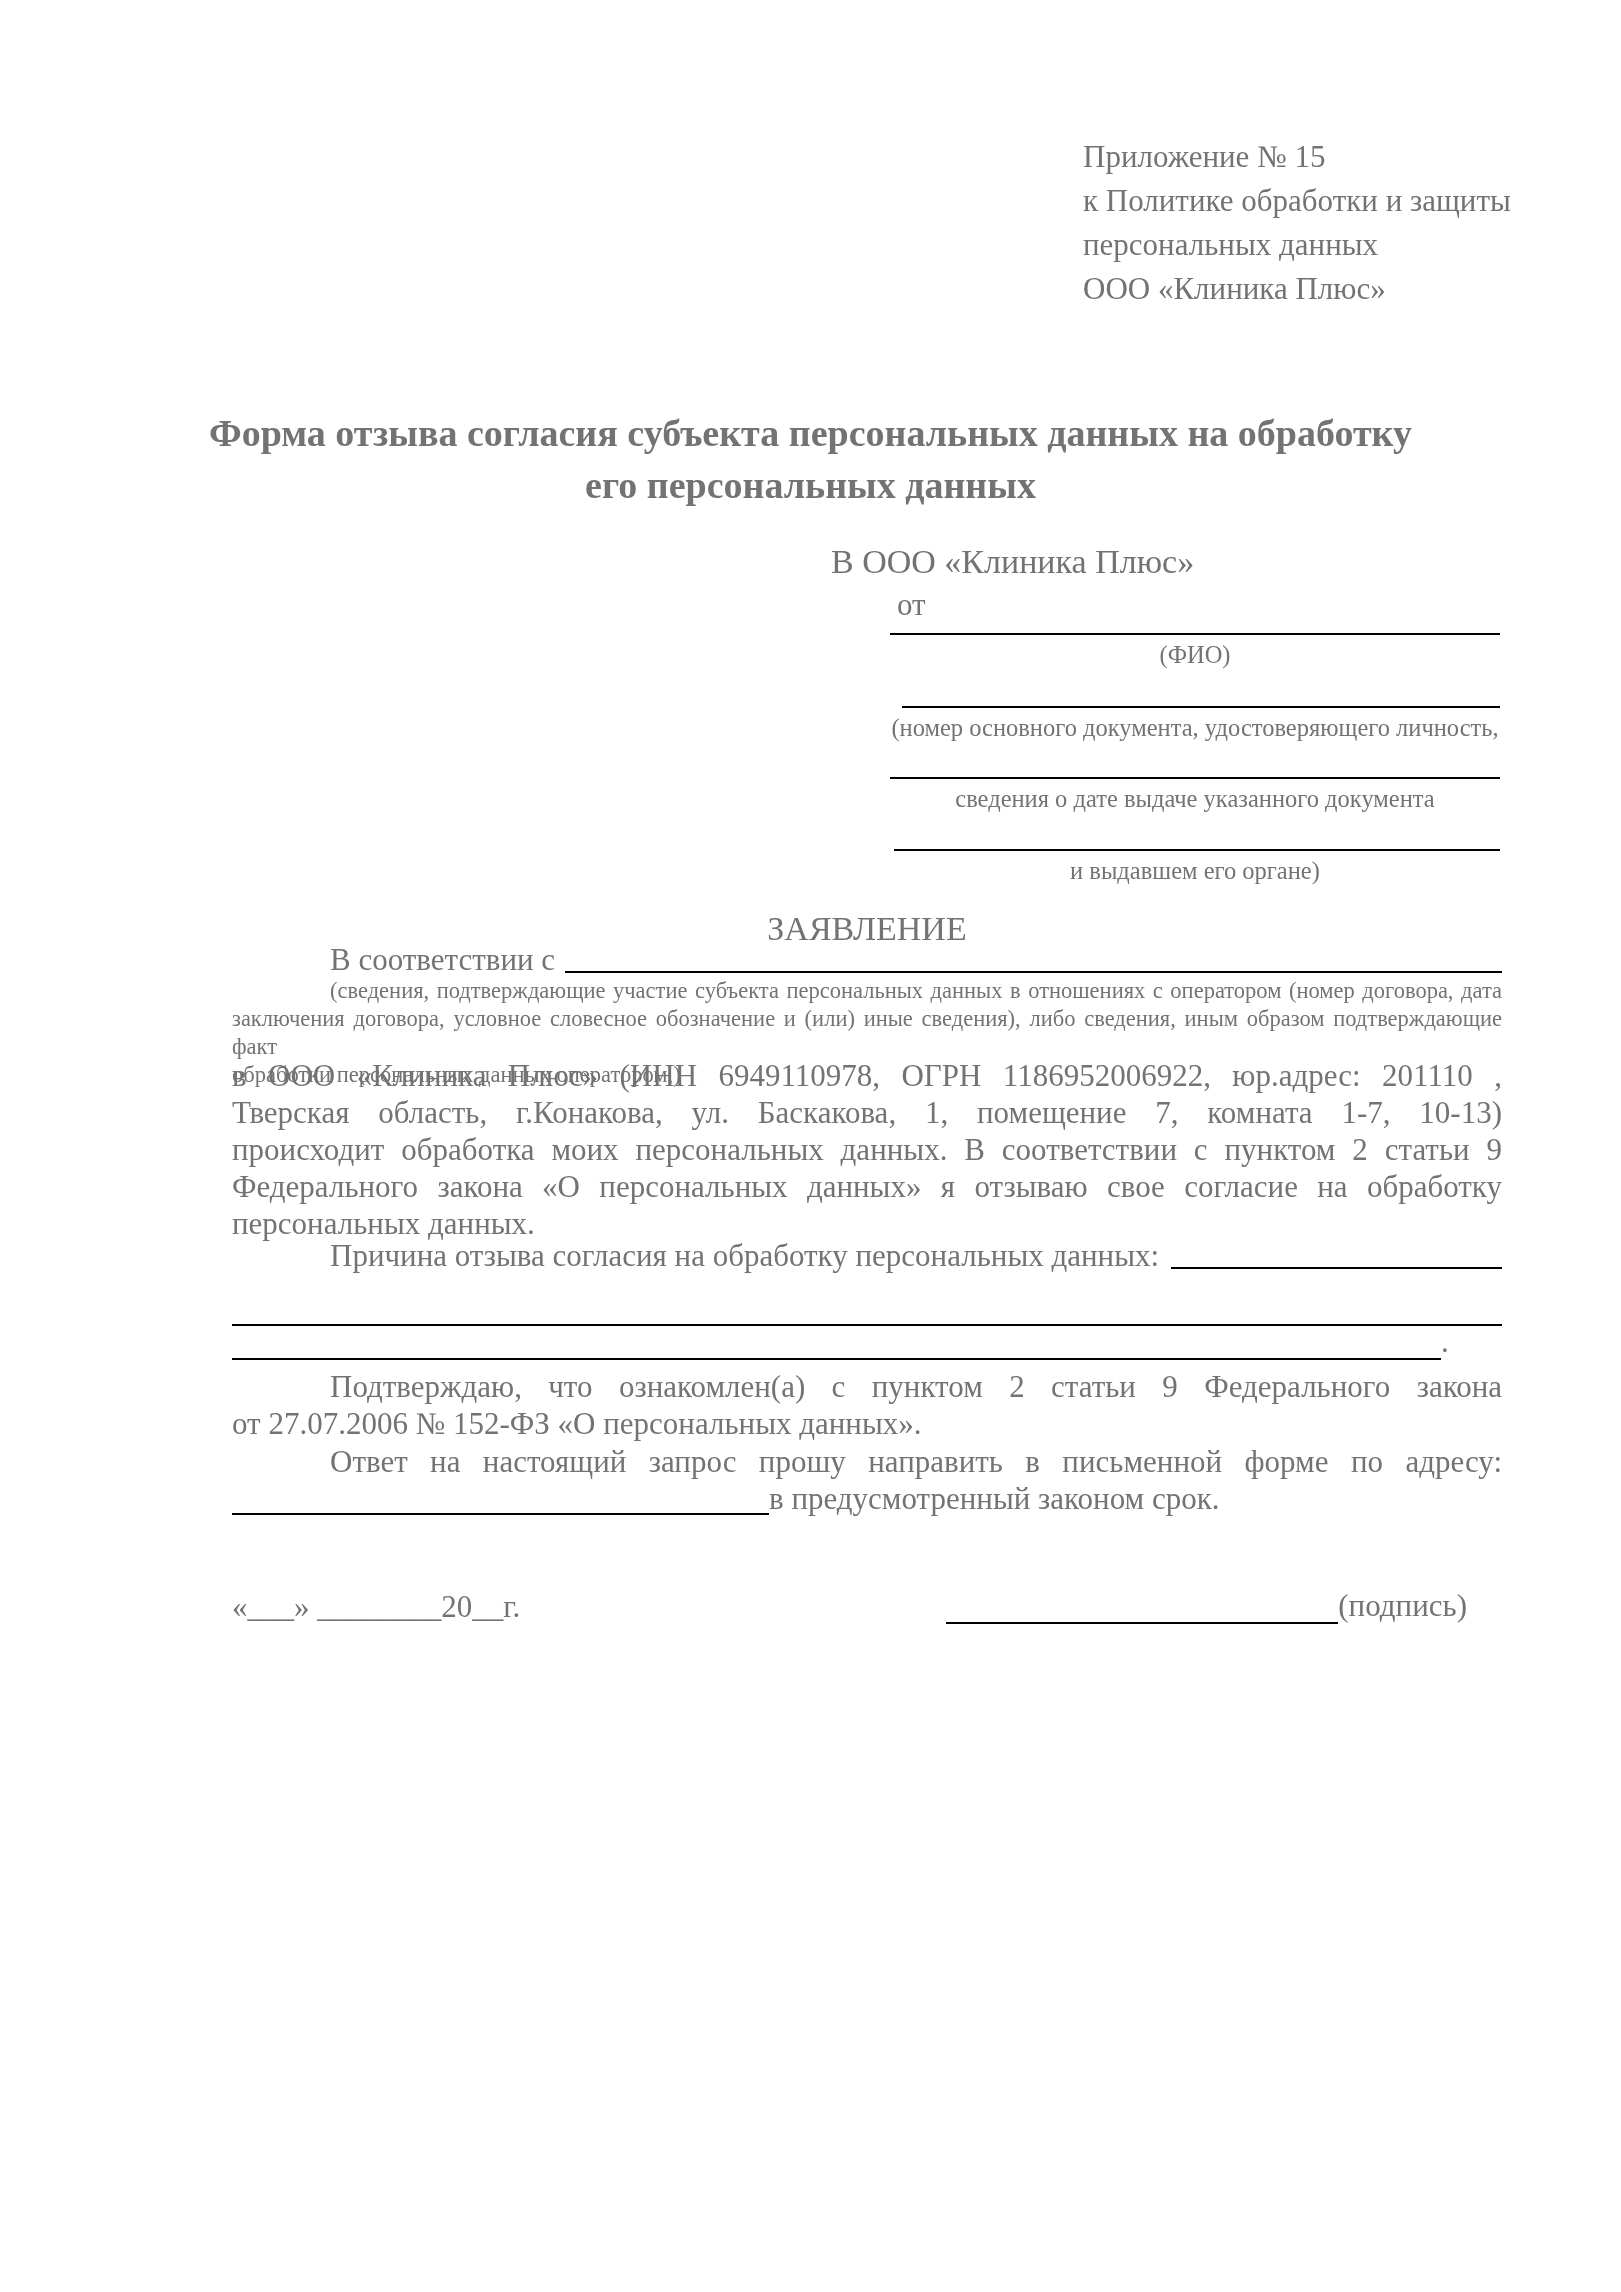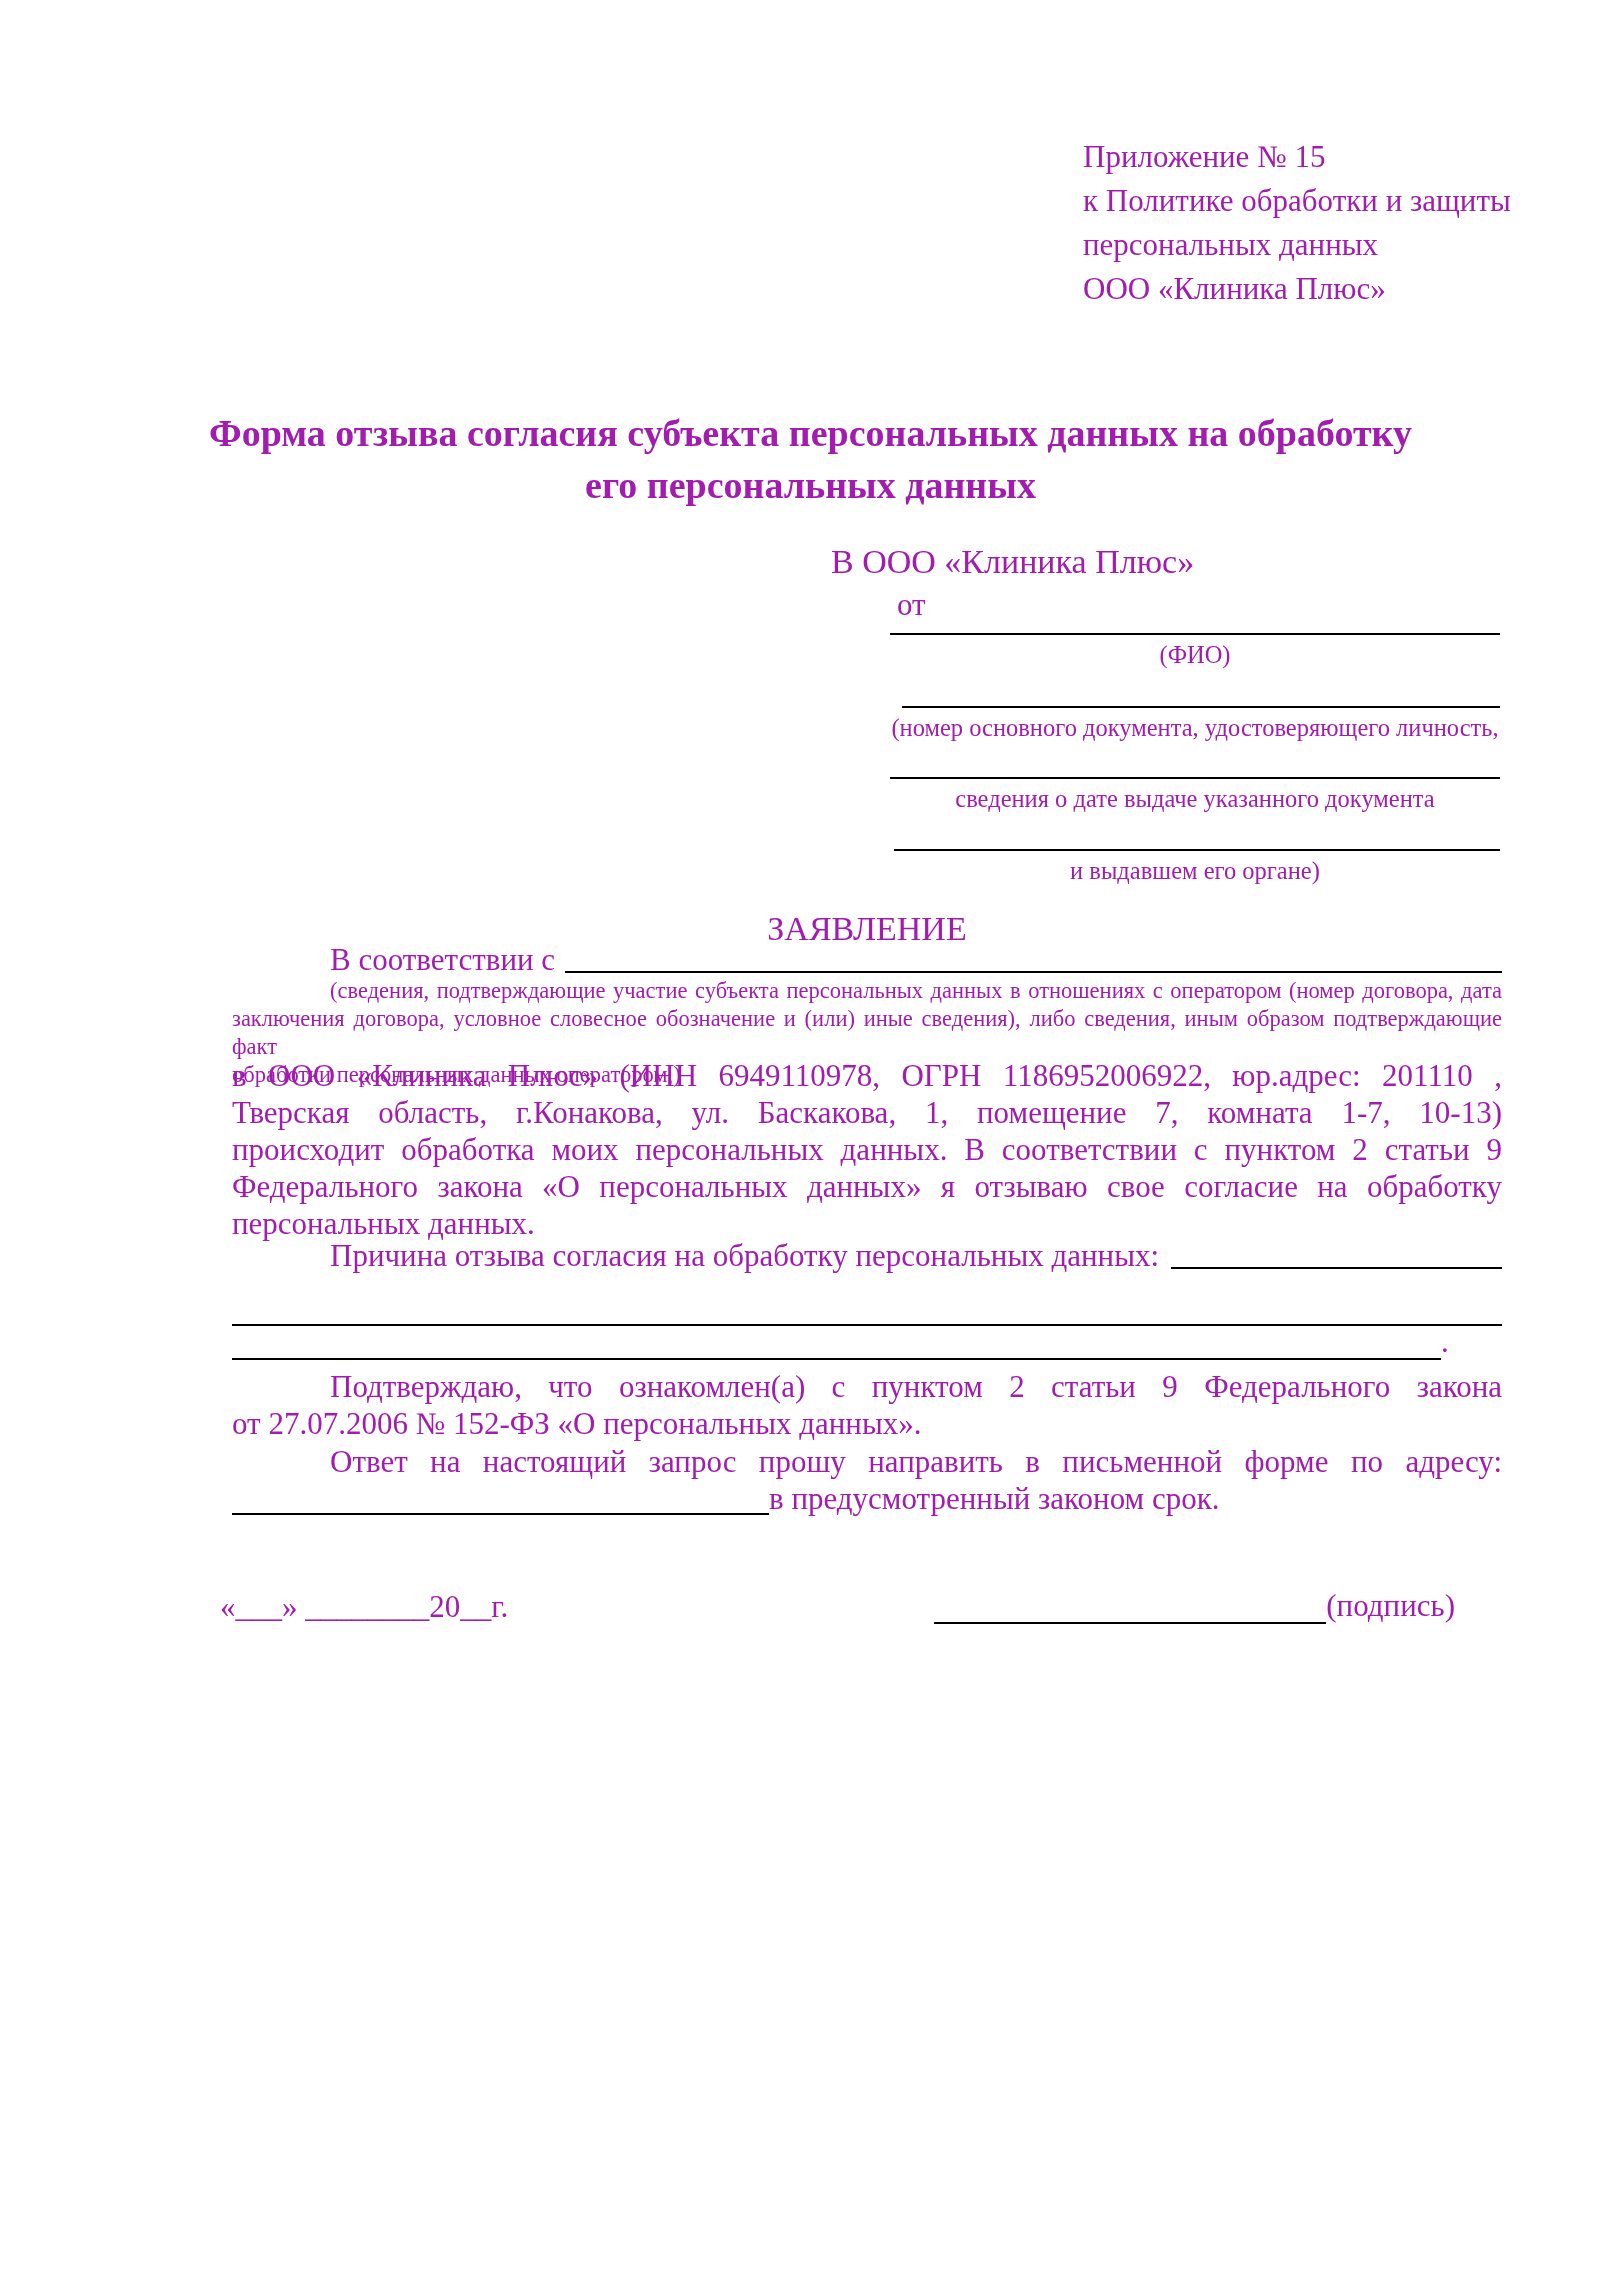--- a/index.html
+++ b/index.html
@@ -2,21 +2,21 @@
 <html><head>
 <meta charset="utf-8">
 <style>
   html,body { margin:0; padding:0; background:#888; }
   .page {
     position:relative;
     width:1621px; height:2293px;
     margin:0 auto;
     background:#ffffff;
     font-family:"Liberation Serif","DejaVu Serif",serif;
-    color:#a21caf;
+    color:#737373;
   }
   .abs { position:absolute; }
   .t32 { font-size:31px; line-height:37px; }
   .t35 { font-size:34px; line-height:41px; }
   .t23 { font-size:22.5px; line-height:28px; }
   .t25 { font-size:24.5px; line-height:28px; }
   .bold { font-weight:bold; }
   .center { text-align:center; }
   .jl { text-align:justify; text-align-last:justify; }
   .ul { border-bottom:2px solid #000; }
@@ -95,21 +95,21 @@
   </div>
 
   <div class="abs t32" style="left:232px; top:1443px; width:1270px;">
     <div class="jl" style="text-indent:98px;">Ответ на настоящий запрос прошу направить в письменной форме по адресу:</div>
     <div class="flexrow" style="height:37px;">
       <span class="ul" style="width:537px; height:31px;"></span>
       <span style="align-self:flex-end;">в предусмотренный законом срок.</span>
     </div>
   </div>
 
-  <div class="abs t32 flexrow" style="left:220px; top:1586px; width:1270px; height:39px; justify-content:space-between;">
+  <div class="abs t32 flexrow" style="left:232px; top:1586px; width:1270px; height:39px; justify-content:space-between;">
     <span style="align-self:flex-end;">«___» ________20__г.</span>
     <span class="flexrow" style="margin-right:35px;">
       <span class="ul" style="width:392px; height:35px;"></span>
       <span style="align-self:flex-end;">(подпись)</span>
     </span>
   </div>
 
 </div>
 
 

